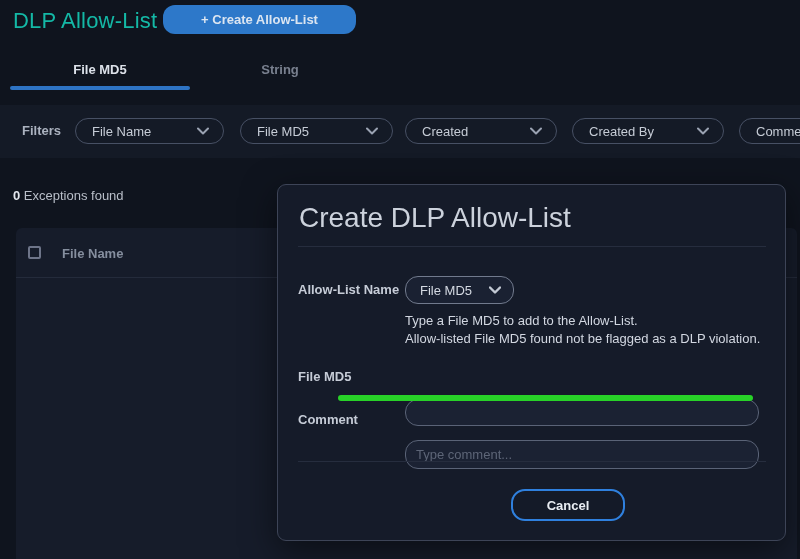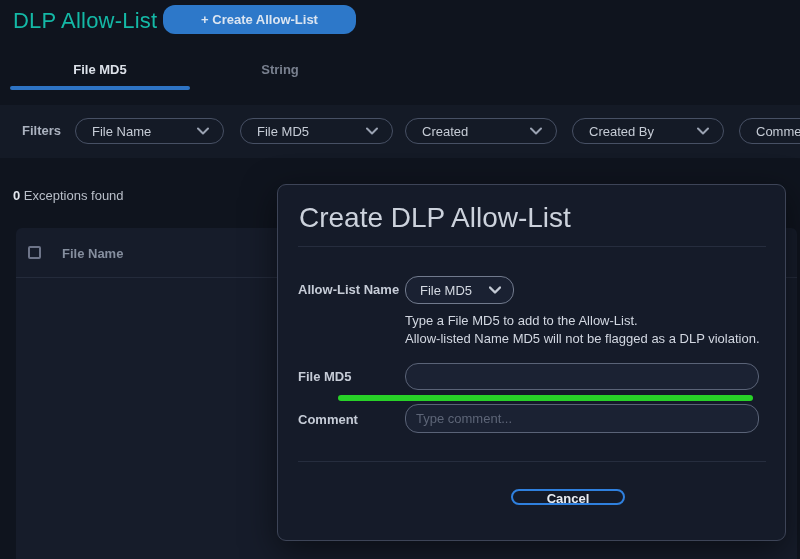--- a/index.html
+++ b/index.html
@@ -122,33 +122,33 @@
     font-size:13px; color:#d4d9e2; cursor:pointer;
   }
   .helper {
     position:absolute; left:127px; top:127px;
     font-size:13px; line-height:18px; color:#d2d7e1;
   }
   .text-input {
     position:absolute; left:127px; width:354px;
     background:#1b2233; border:1px solid #5a6377; border-radius:13px;
     color:#d4d9e2; font-size:13px; padding:0 10px;
-    font-family:"Liberation Sans", sans-serif; outline:none;
+    font-family:"Liberation Sans", sans-serif; outline:none;margin-top:36px;
   }
   .md5-input     { top:178px; height:27px; }
   .comment-input { top:219px; height:29px; }
   .comment-input::placeholder { color:#5d6577; opacity:1; }
 
   .green-highlight {
     position:absolute; left:60px; top:210px; width:415px; height:6px;
     background:#28d228; border-radius:3px;
   }
 
   .cancel-btn {
-    position:absolute; left:233px; top:304px; width:114px; height:16px;
+    position:absolute; left:233px; top:304px; width:114px; height:32px;
     background:#141a28; border:2px solid #2f80de; border-radius:14px;
     color:#e9edf3; font-weight:700; font-size:13px;
     font-family:"Liberation Sans", sans-serif; cursor:pointer;
   }
   .ok-btn {
     position:absolute; left:375px; top:304px; width:111px; height:28px;
     background:#26486f; border:none; border-radius:6px;
     color:#97a2b3; font-weight:700; font-size:13px;
     font-family:"Liberation Sans", sans-serif; cursor:pointer;
   }
@@ -217,21 +217,21 @@
   <div class="field-label lbl-type">Allow-List Name</div>
   <div class="type-dd">
     <span>File MD5</span>
     <svg class="chev" width="12" height="8" viewBox="0 0 12 8">
         <path d="M1 1.5 L6 6.5 L11 1.5" fill="none" stroke="#c3c9d4" stroke-width="2.4" stroke-linecap="round" stroke-linejoin="round"></path>
       </svg>
   </div>
 
   <div class="helper">
     <div>Type a File MD5 to add to the Allow-List.</div>
-    <div>Allow-listed Name MD5 will not be flagged as a DLP violation.</div>
+    <div>Allow-listed File MD5 found not be flagged as a DLP violation.</div>
   </div>
 
   <div class="field-label lbl-md5">File MD5</div>
   <input class="text-input md5-input" value="" style="">
   <div class="green-highlight"></div>
 
   <div class="field-label lbl-comment">Comment</div>
   <input class="text-input comment-input" placeholder="Type comment..." style="">
 
   <div class="modal-divider divider-bottom"></div>

